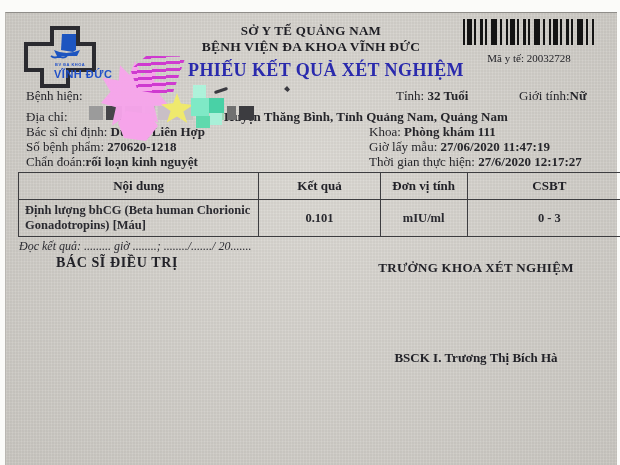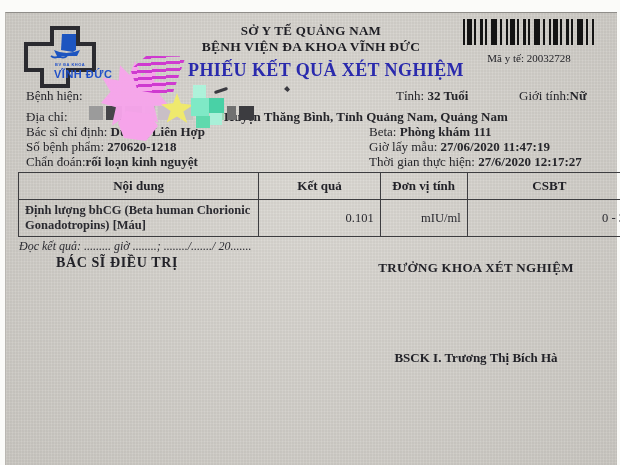--- a/index.html
+++ b/index.html
@@ -49,21 +49,21 @@
   
   .val{font-weight:bold;}
   .r1{top:76px;} .r2{top:97px;} .r3{top:112px;} .r4{top:127px;} .r5{top:142px;}
   .lcol{left:20px;} 
 
   
   table.results{position:absolute;left:12px;top:159px;width:614px;border-collapse:collapse;
     font-family:"Liberation Serif","DejaVu Serif",serif;color:#222228;}
   table.results th, table.results td{border:1.6px solid #3d3d40;}
   table.results th{font-size:13px;font-weight:bold;height:24px;text-align:center;padding:1px 4px;}
-  table.results td{font-size:12.5px;height:34px;text-align:right;padding:1px 6px;font-weight:normal;color:#2a2a30;}
+  table.results td{font-size:12.5px;height:34px;text-align:center;padding:1px 6px;font-weight:bold;color:#2a2a30;}
   table.results td.name{text-align:left;font-weight:bold;line-height:1.2;white-space:normal;}
   .c1{width:39.2%;} .c2{width:19.8%;} .c3{width:14.2%;} .c4{width:26.8%;}
 
   
   .readline{left:13px;top:226px;font-style:italic;font-size:12px;color:#2c2c32;font-family:Liberation Serif, serif;}
   .doctitle{left:50px;top:242px;font-size:14px;font-weight:bold;letter-spacing:.6px;color:#222228;}
   .dateline{left:350px;top:227px;width:240px;text-align:center;font-size:13px;color:#232329;}
   .headtitle{left:345px;top:247px;width:250px;text-align:center;font-size:13px;font-weight:bold;letter-spacing:.3px;color:#222228;}
   .signature{left:345px;top:337px;width:250px;text-align:center;font-size:13px;font-weight:bold;color:#222228;}
 
@@ -125,21 +125,21 @@
     </div>
 
     <div class="abs txt r2 lcol">Địa chỉ:</div>
     <div class="abs txt r2 val" style="left:218px;">Huyện Thăng Bình, Tỉnh Quảng Nam, Quảng Nam</div>
 
     <div class="abs txt r3 lcol">
       <span>Bác sĩ chỉ định:</span>
       <span class="val">Dương Liên Hợp</span>
     </div>
     <div class="abs txt r3" style="left:363px;">
-      <span>Beta:</span>
+      <span>Khoa:</span>
       <span class="val">Phòng khám 111</span>
     </div>
 
     <div class="abs txt r4 lcol">
       <span>Số bệnh phẩm:</span>
       <span class="val">270620-1218</span>
     </div>
     <div class="abs txt r4" style="left:363px;">
       <span>Giờ lấy mẫu:</span>
       <span class="val">27/06/2020   11:47:19</span>

